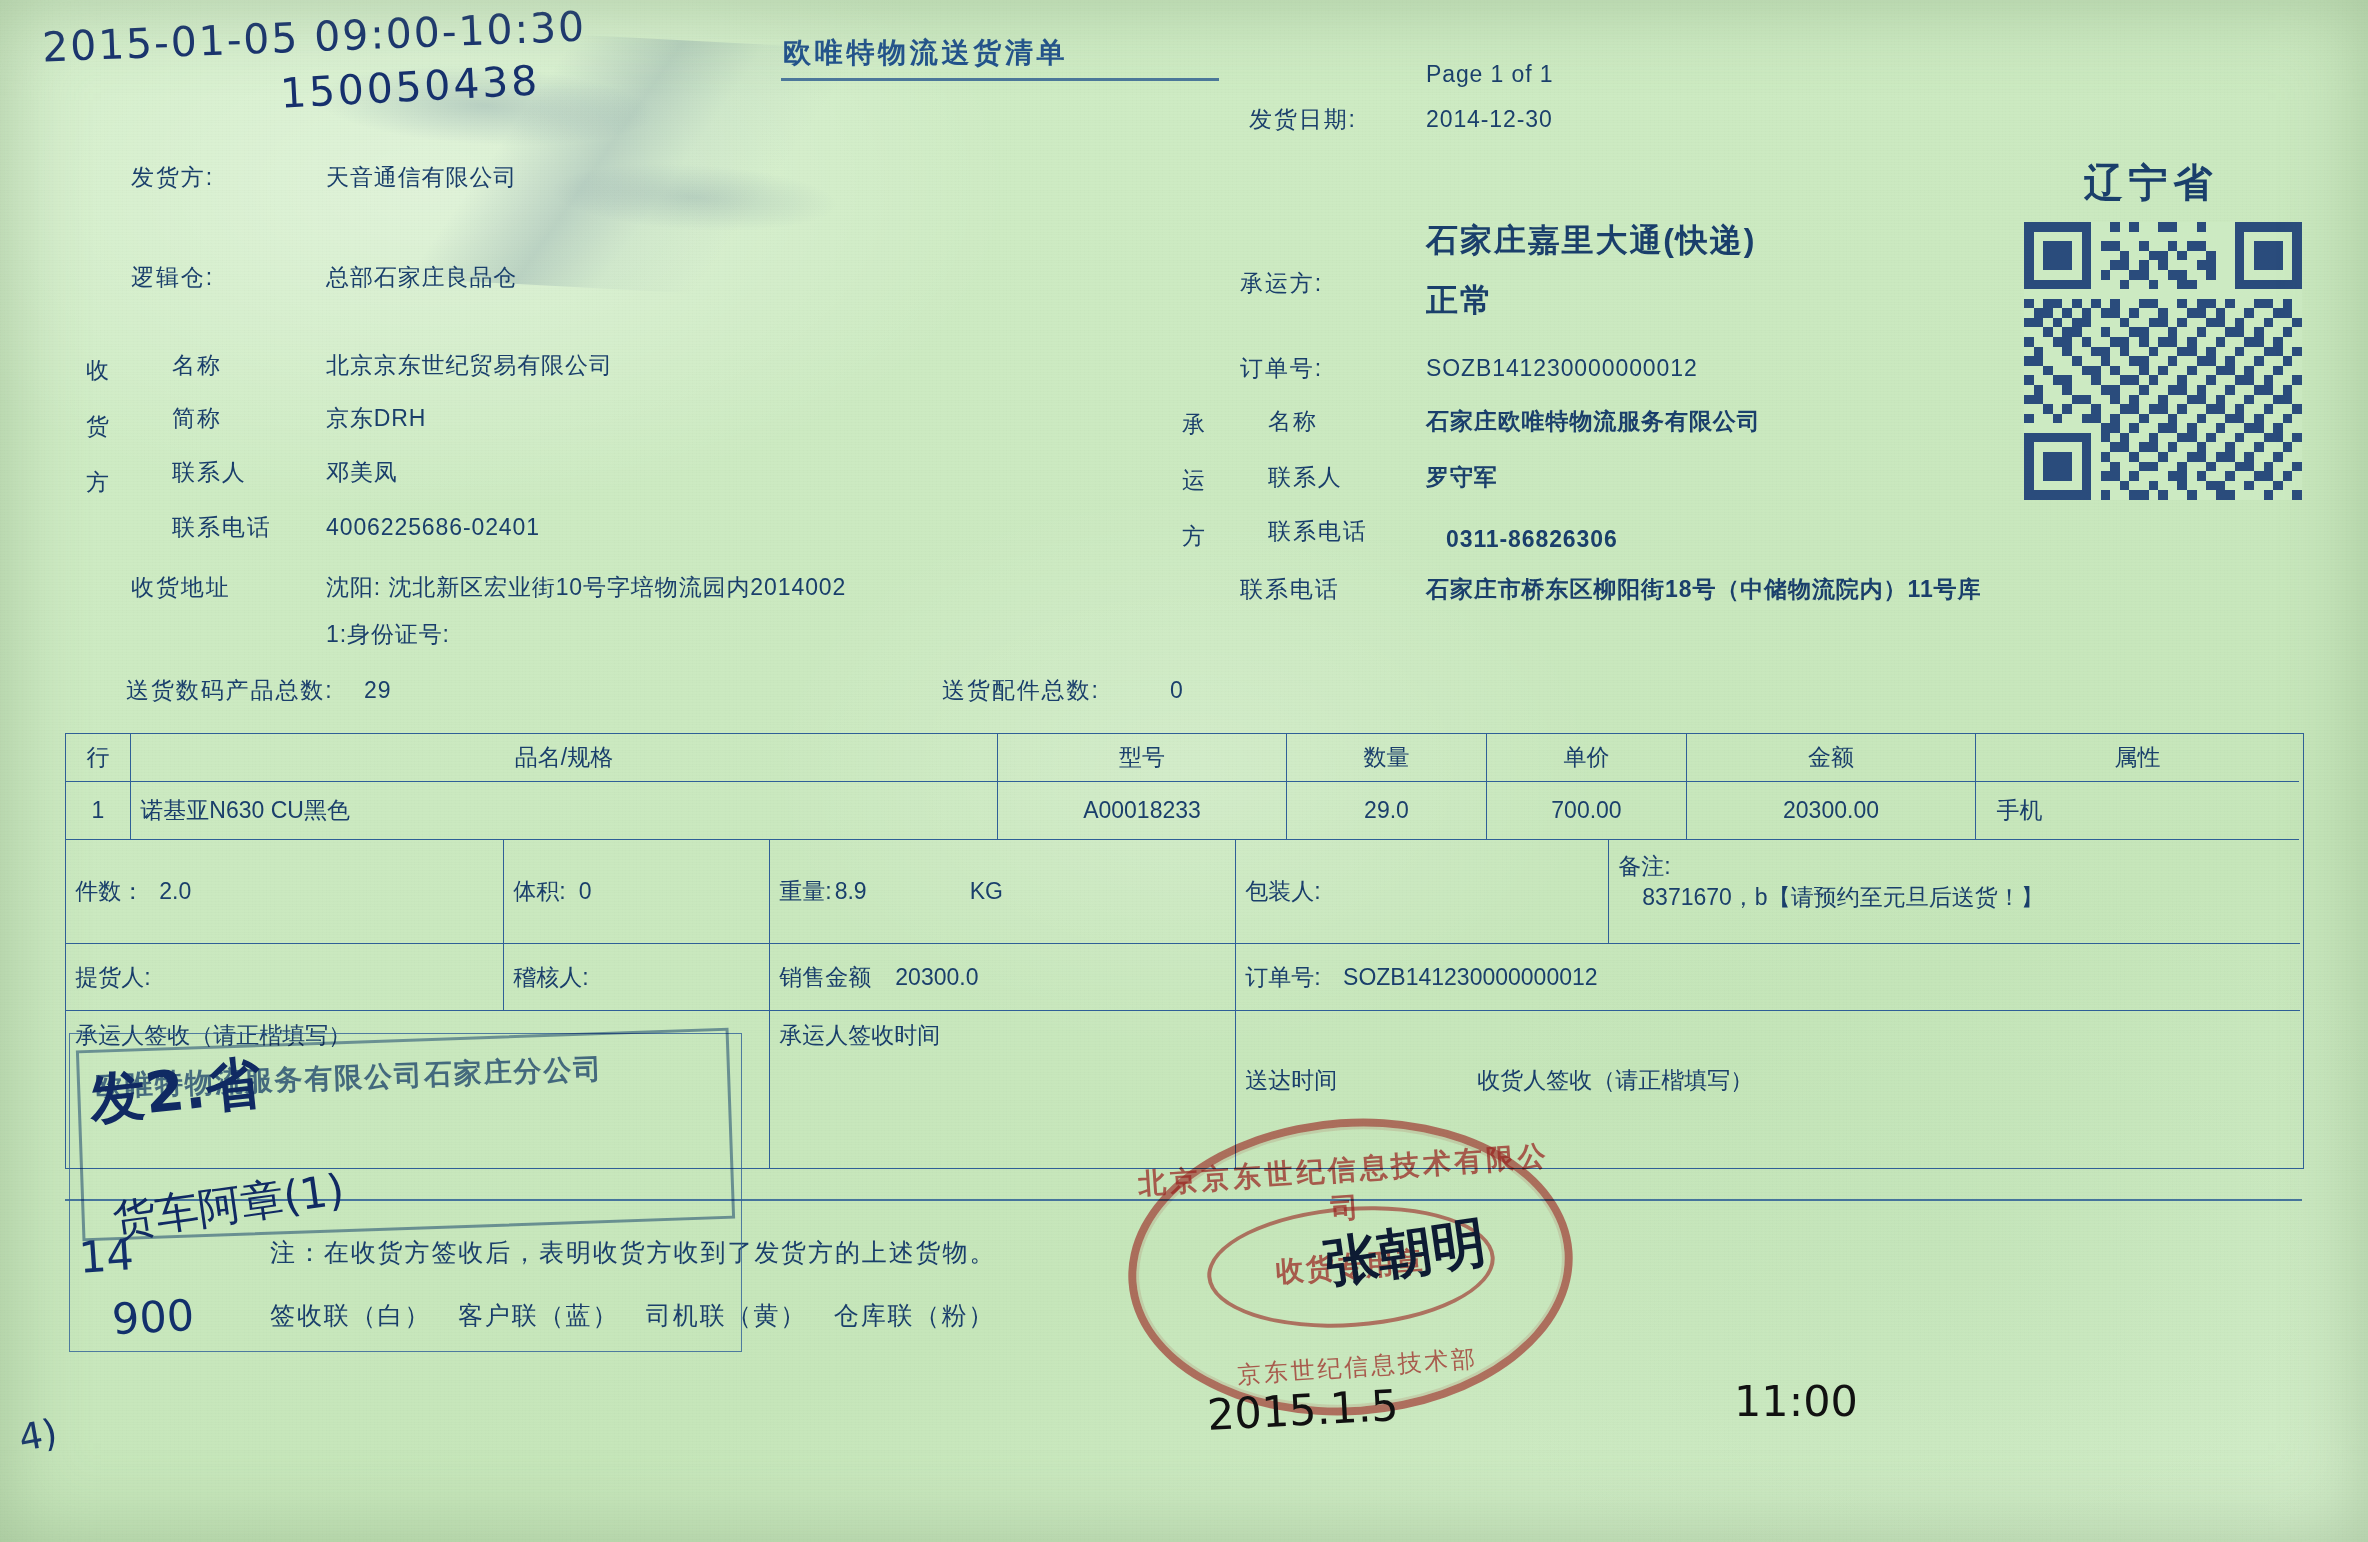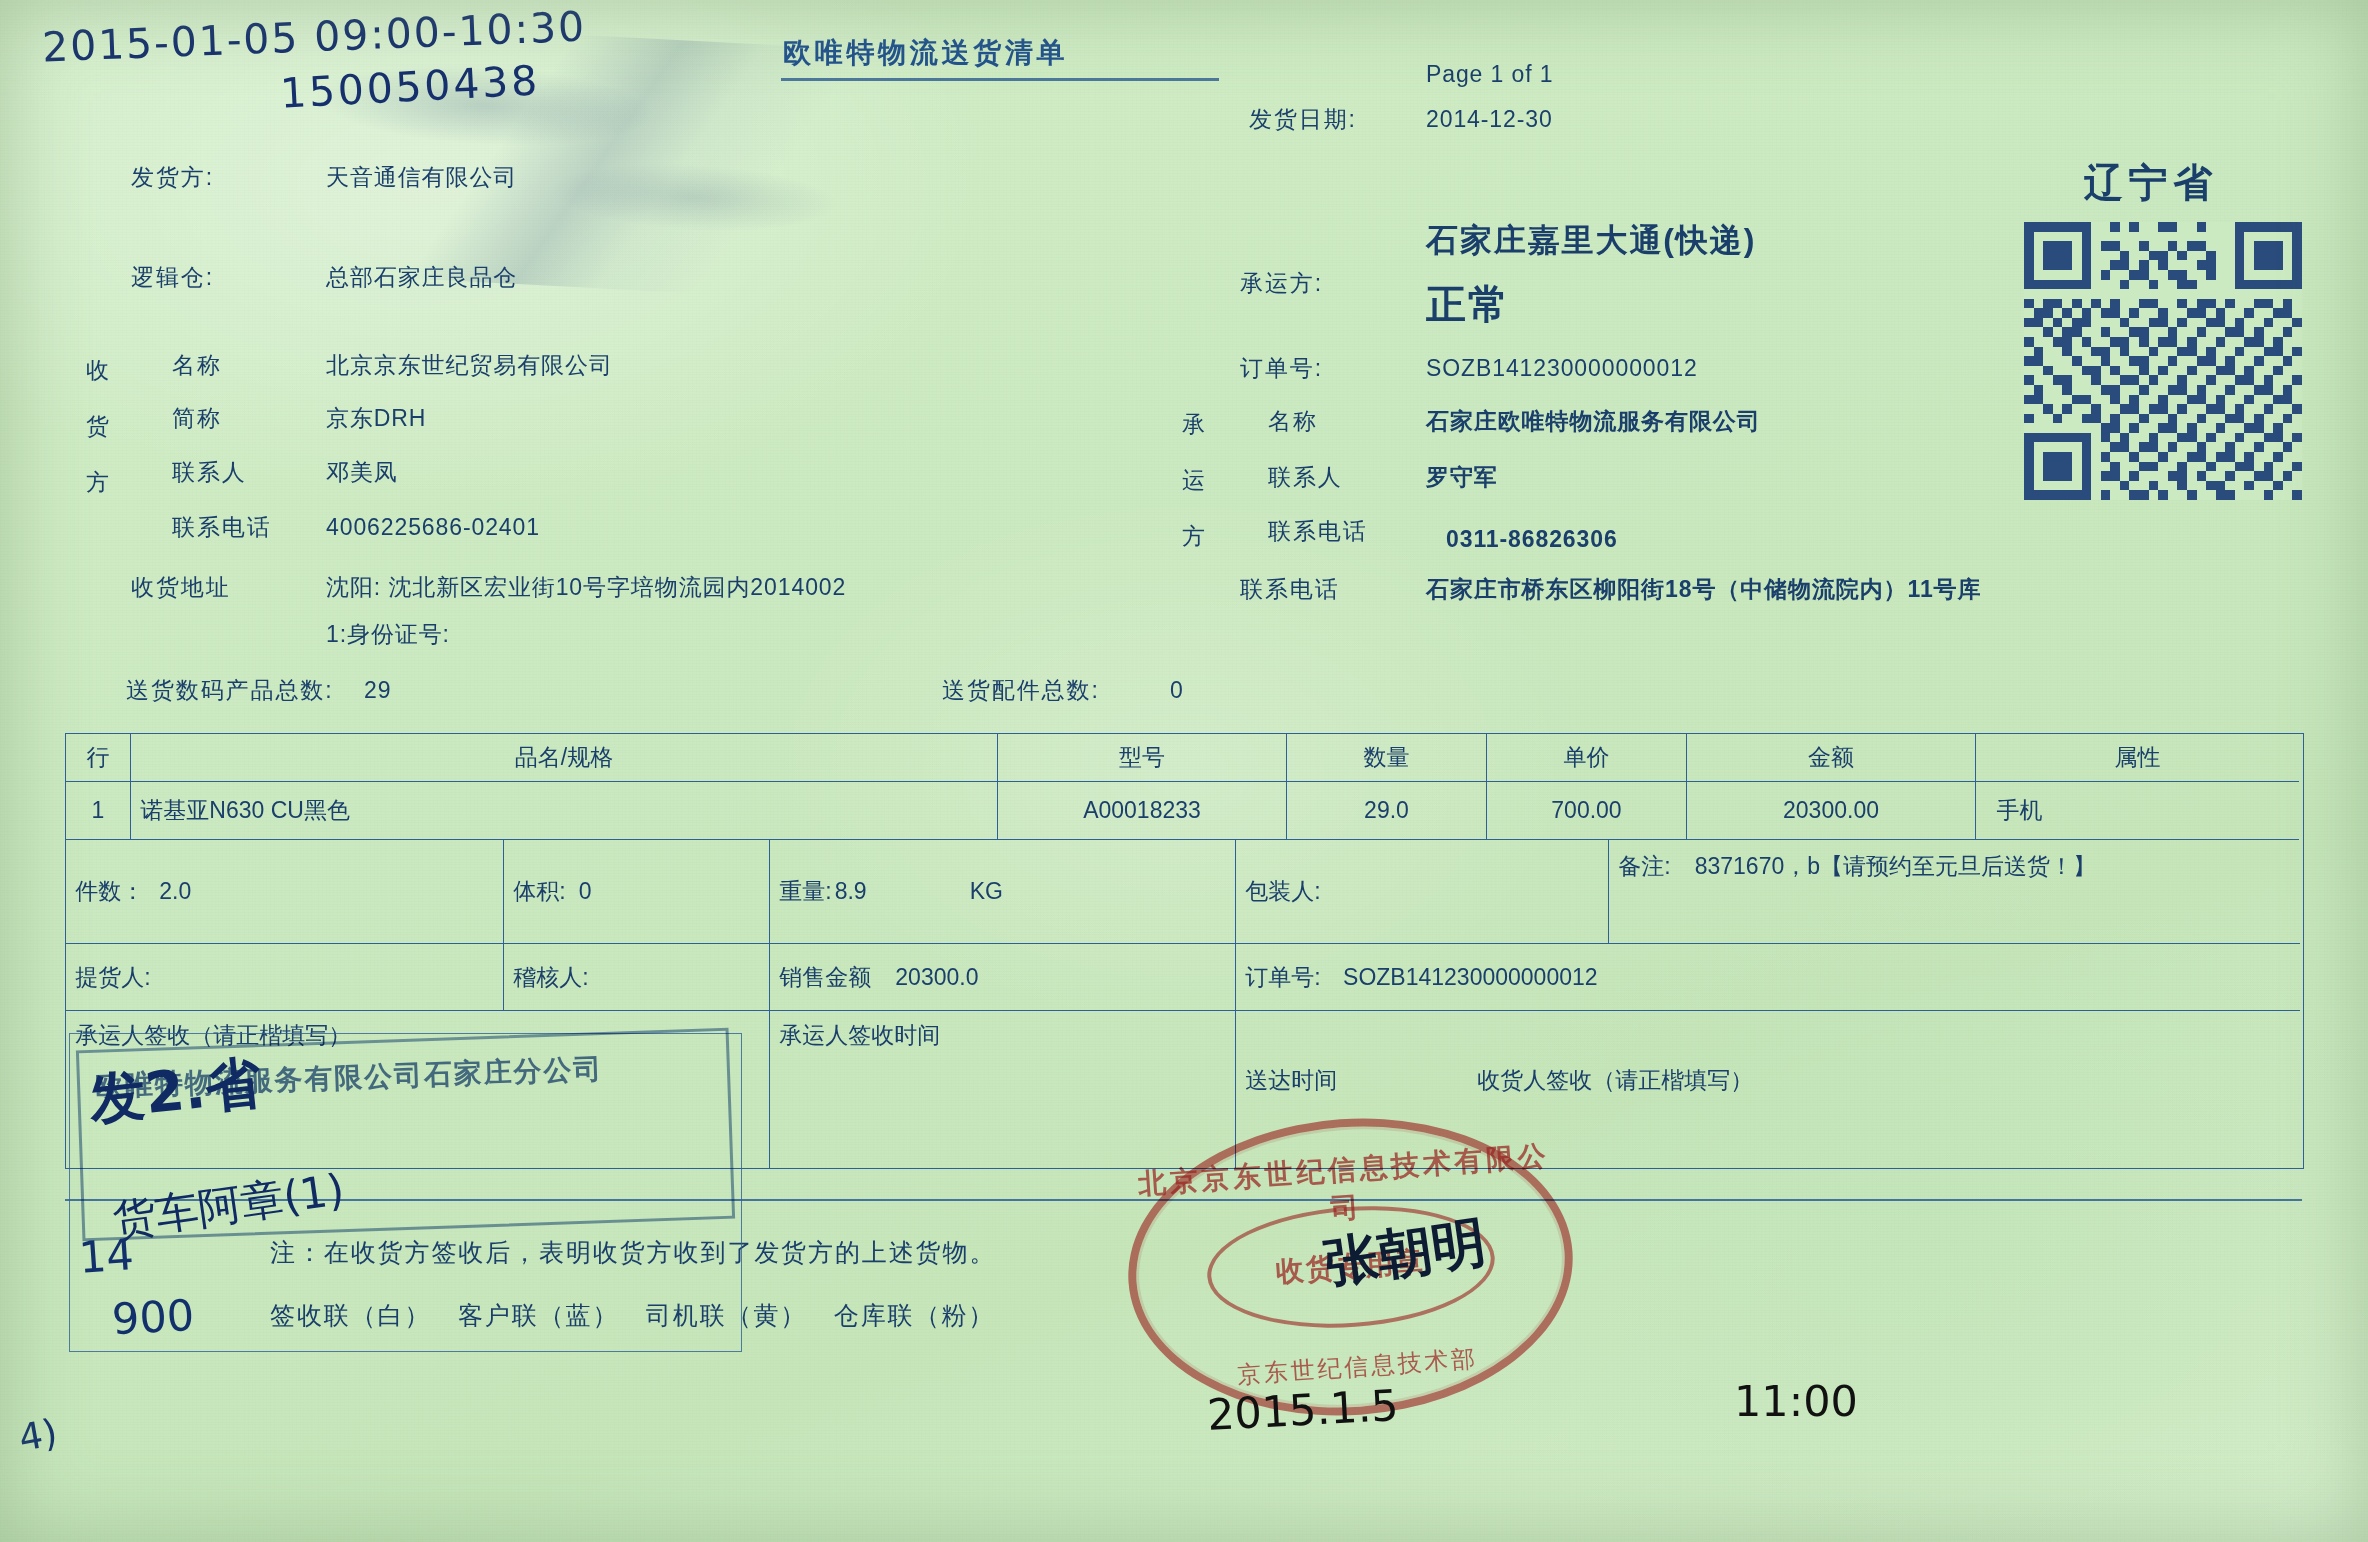--- a/index.html
+++ b/index.html
@@ -391,21 +391,21 @@
   <div class="t val" style="left:326px;top:576px;">沈阳: 沈北新区宏业街10号字培物流园内2014002</div>
   <div class="t val" style="left:326px;top:623px;">1:身份证号:</div>
 
   <div class="t lbl" style="left:126px;top:679px;">送货数码产品总数:</div>
   <div class="t val" style="left:364px;top:679px;">29</div>
   <div class="t lbl" style="left:942px;top:679px;">送货配件总数:</div>
   <div class="t val" style="left:1170px;top:679px;">0</div>
 
   <div class="t lbl" style="left:1240px;top:272px;">承运方:</div>
   <div class="t" style="left:1426px;top:224px;font-size:32px;font-weight:bold;letter-spacing:1.9px;">石家庄嘉里大通(快递)</div>
-  <div class="t" style="left:1426px;top:284px;font-size:40px;font-weight:bold;letter-spacing:1.9px;">正常</div>
+  <div class="t" style="left:1426px;top:284px;font-size:32px;font-weight:bold;letter-spacing:1.9px;">正常</div>
 
   <div class="t lbl" style="left:1240px;top:357px;">订单号:</div>
   <div class="t val" style="left:1426px;top:357px;">SOZB141230000000012</div>
 
   <div class="t lbl" style="left:1182px;top:413px;">承</div>
   <div class="t lbl" style="left:1182px;top:469px;">运</div>
   <div class="t lbl" style="left:1182px;top:525px;">方</div>
 
   <div class="t lbl" style="left:1268px;top:410px;">名称</div>
   <div class="t val bold" style="left:1426px;top:410px;">石家庄欧唯特物流服务有限公司</div>
@@ -449,21 +449,21 @@
         <span style="margin-left:13px;">0</span>
       </div>
       <div class="cell" style="width:466px;height:104px;">
         <span>重量:</span>
         <span style="margin-left:3px;">8.9</span>
         <span style="margin-left:103px;">KG</span>
       </div>
       <div class="cell" style="width:373px;height:104px;">
         <span>包装人:</span>
       </div>
-      <div class="cell" style="width:691px;height:104px;align-items:flex-start;padding-top:11.2px;flex-wrap:wrap;">
+      <div class="cell" style="width:691px;height:104px;align-items:flex-start;padding-top:11.2px;flex-wrap:wrap;flex-direction:column;">
         <span>备注:</span>
         <span style="margin-left:24px;max-width:597px;white-space:normal;line-height:1.35;">8371670，b【请预约至元旦后送货！】</span>
       </div>
     </div>
 
     <div class="row">
       <div class="cell" style="width:438px;height:67px;">提货人:</div>
       <div class="cell" style="width:266px;height:67px;">稽核人:</div>
       <div class="cell" style="width:466px;height:67px;">
         <span>销售金额</span>

